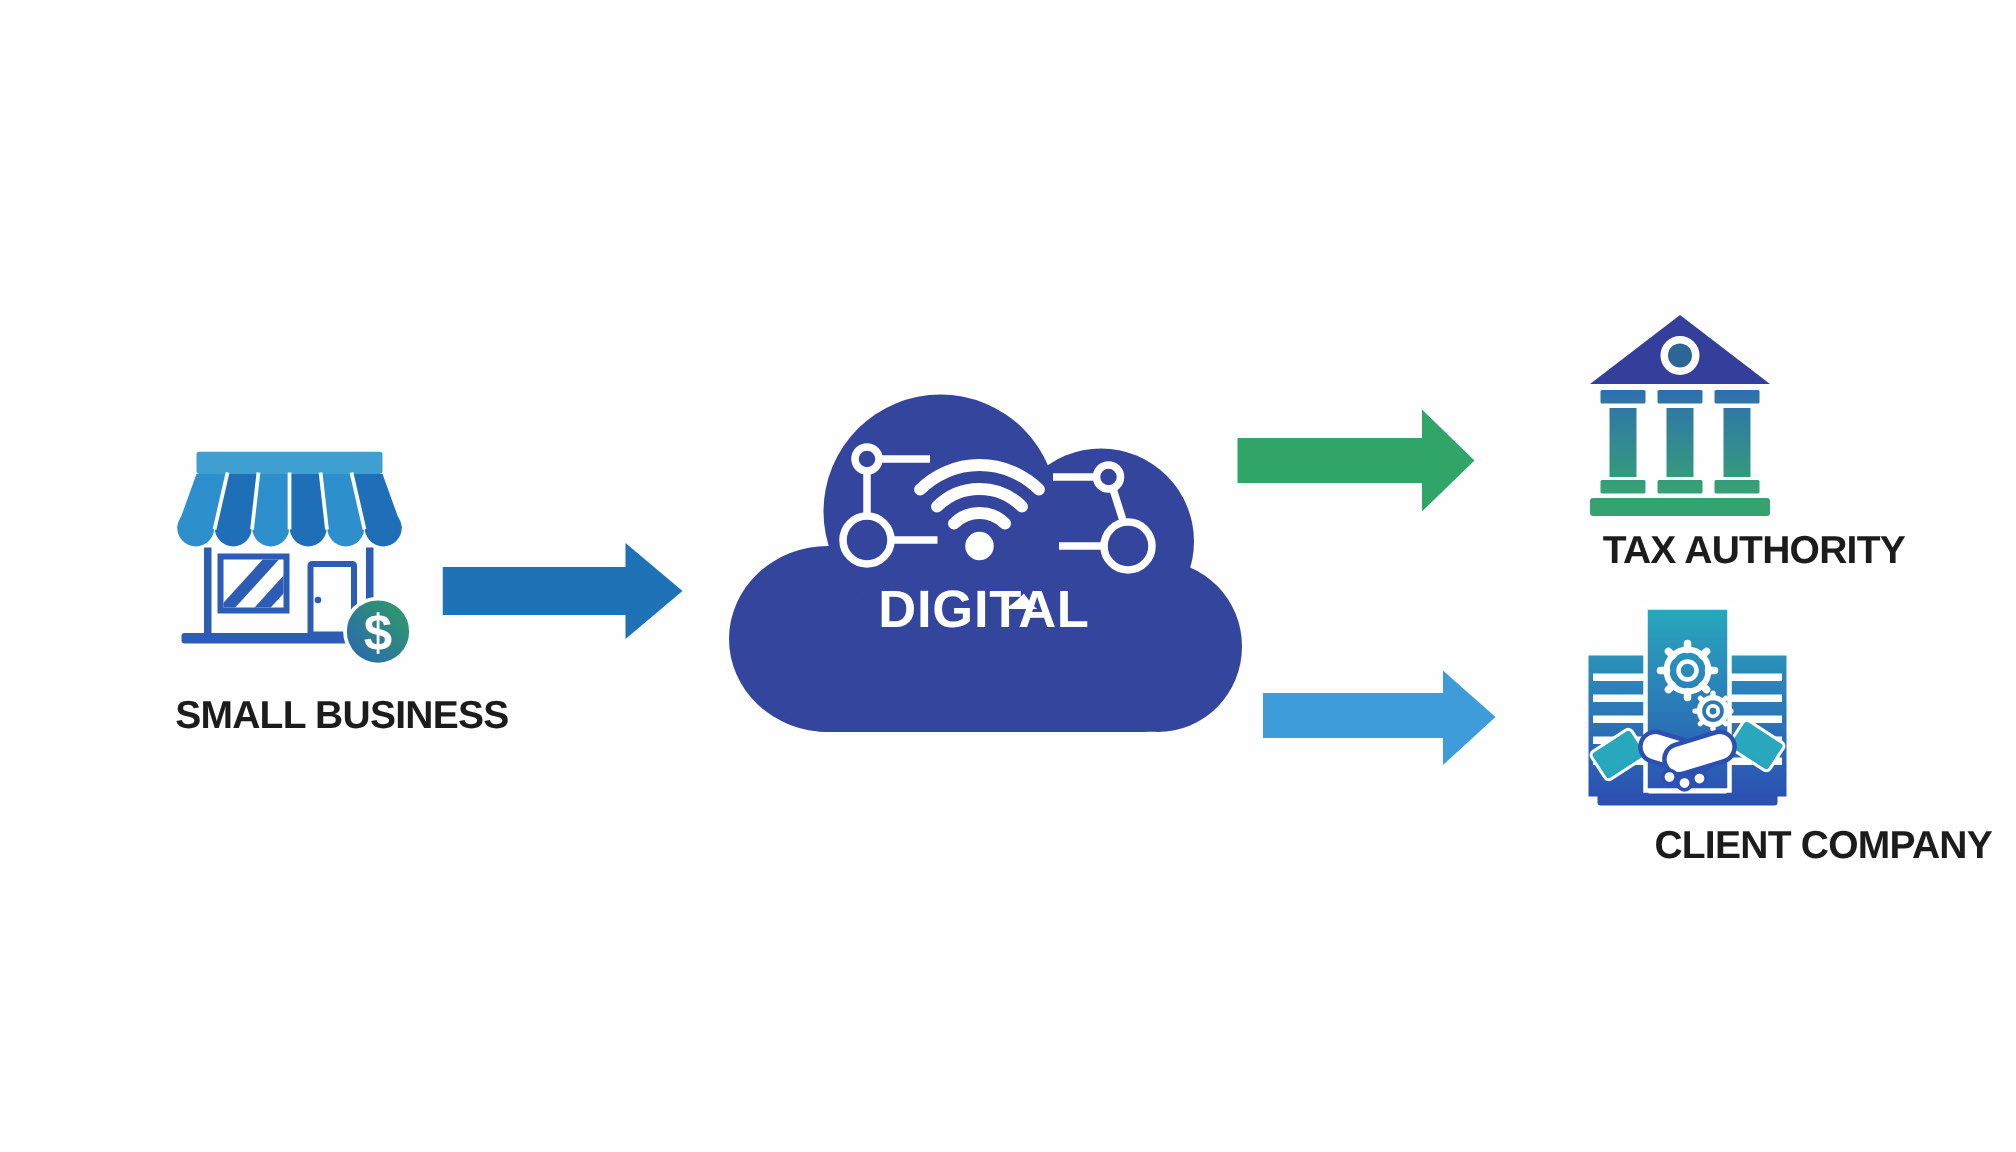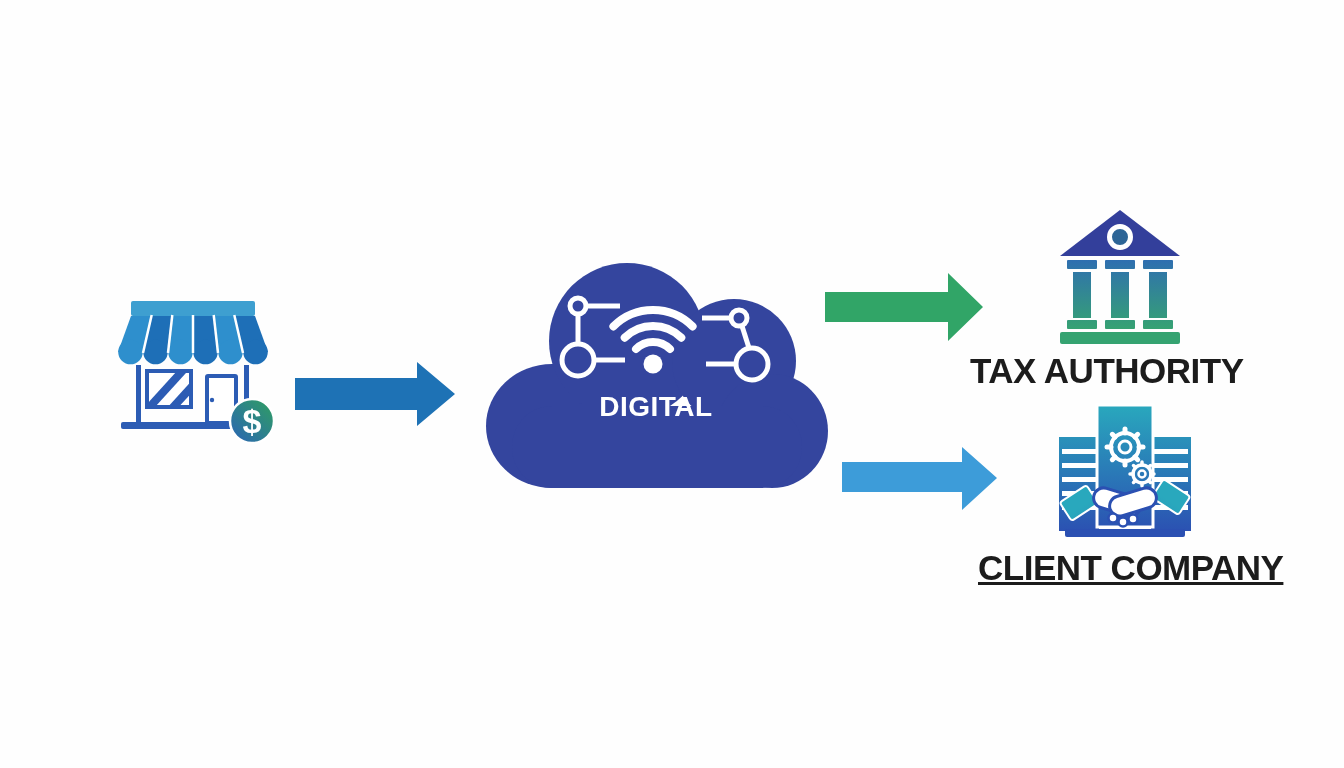--- a/index.html
+++ b/index.html
@@ -2,33 +2,33 @@
 <html><head>
 <meta charset="utf-8">
 <style>
   html,body{margin:0;padding:0;background:#ffffff;}
   body{font-family:"Liberation Sans", sans-serif;}
   .stage{position:relative;width:1344px;height:768px;background:#fefefe;overflow:hidden;}
   .abs{position:absolute;}
   .node-label{
     position:absolute;
     font-weight:700;
-    font-size:35px;
+    font-size:26px;
     letter-spacing:-0.5px;
     color:#1c1c1c;
-    text-align:left;
+    text-align:right;
     white-space:nowrap;
   }
   .cloud-label{
     position:absolute;
     left:482px; top:389px; width:348px;
     text-align:center;
     color:#ffffff;
     font-weight:700;
-    font-size:28px;
+    font-size:35px;
     line-height:35px;
     letter-spacing:0.5px;
   }
   svg{display:block;}
 </style>
 </head>
 <body>
 
 <div class="stage">
 
@@ -85,20 +85,21 @@
       <rect x="89" y="75" width="29" height="47" rx="1" fill="#ffffff" stroke="#2c5cb4" stroke-width="4"></rect>
       <circle cx="94" cy="99" r="2.2" fill="#2c5cb4"></circle>
     </g>
 
     <g>
       <circle cx="134" cy="120" r="22" fill="url(#gradCoin)" stroke="#ffffff" stroke-width="2.5"></circle>
       <text x="134" y="132" text-anchor="middle" font-size="34" font-weight="700" fill="#ffffff">$</text>
     </g>
   </svg>
 
+  <div class="node-label" style="left:39px;top:461px;width:300px;">SMALL BUSINESS</div>
 
   <svg class="abs" style="left:295px;top:360px;" width="162" height="70" viewBox="0 0 162 70">
     <polygon points="0,18 122,18 122,2 160,34 122,66 122,50 0,50" fill="#1e72b5"></polygon>
   </svg>
 
   <svg class="abs" style="left:482px;top:256px;" width="348" height="236" viewBox="0 0 348 236">
     <g fill="#34459e">
       <ellipse cx="70" cy="170" rx="66" ry="62"></ellipse>
       <circle cx="145" cy="85" r="78"></circle>
       <circle cx="252" cy="105" r="62"></circle>
@@ -233,15 +234,15 @@
         <rect x="-24" y="-10" width="48" height="20" rx="10" transform="translate(80,101) rotate(-17)"></rect>
       </g>
       <g fill="#ffffff" stroke="#2b50b2" stroke-width="2.5">
         <circle cx="60" cy="117" r="4.5"></circle>
         <circle cx="70" cy="121" r="4.5"></circle>
         <circle cx="80" cy="118" r="4.5"></circle>
       </g>
     </g>
   </svg>
 
-  <div class="node-label" style="left:978px;top:548px;width:300px;text-decoration:underline;">CLIENT COMPANY</div>
+  <div class="node-label" style="left:1028px;top:548px;width:300px;">CLIENT COMPANY</div>
 
 </div>
 
 </body></html>

